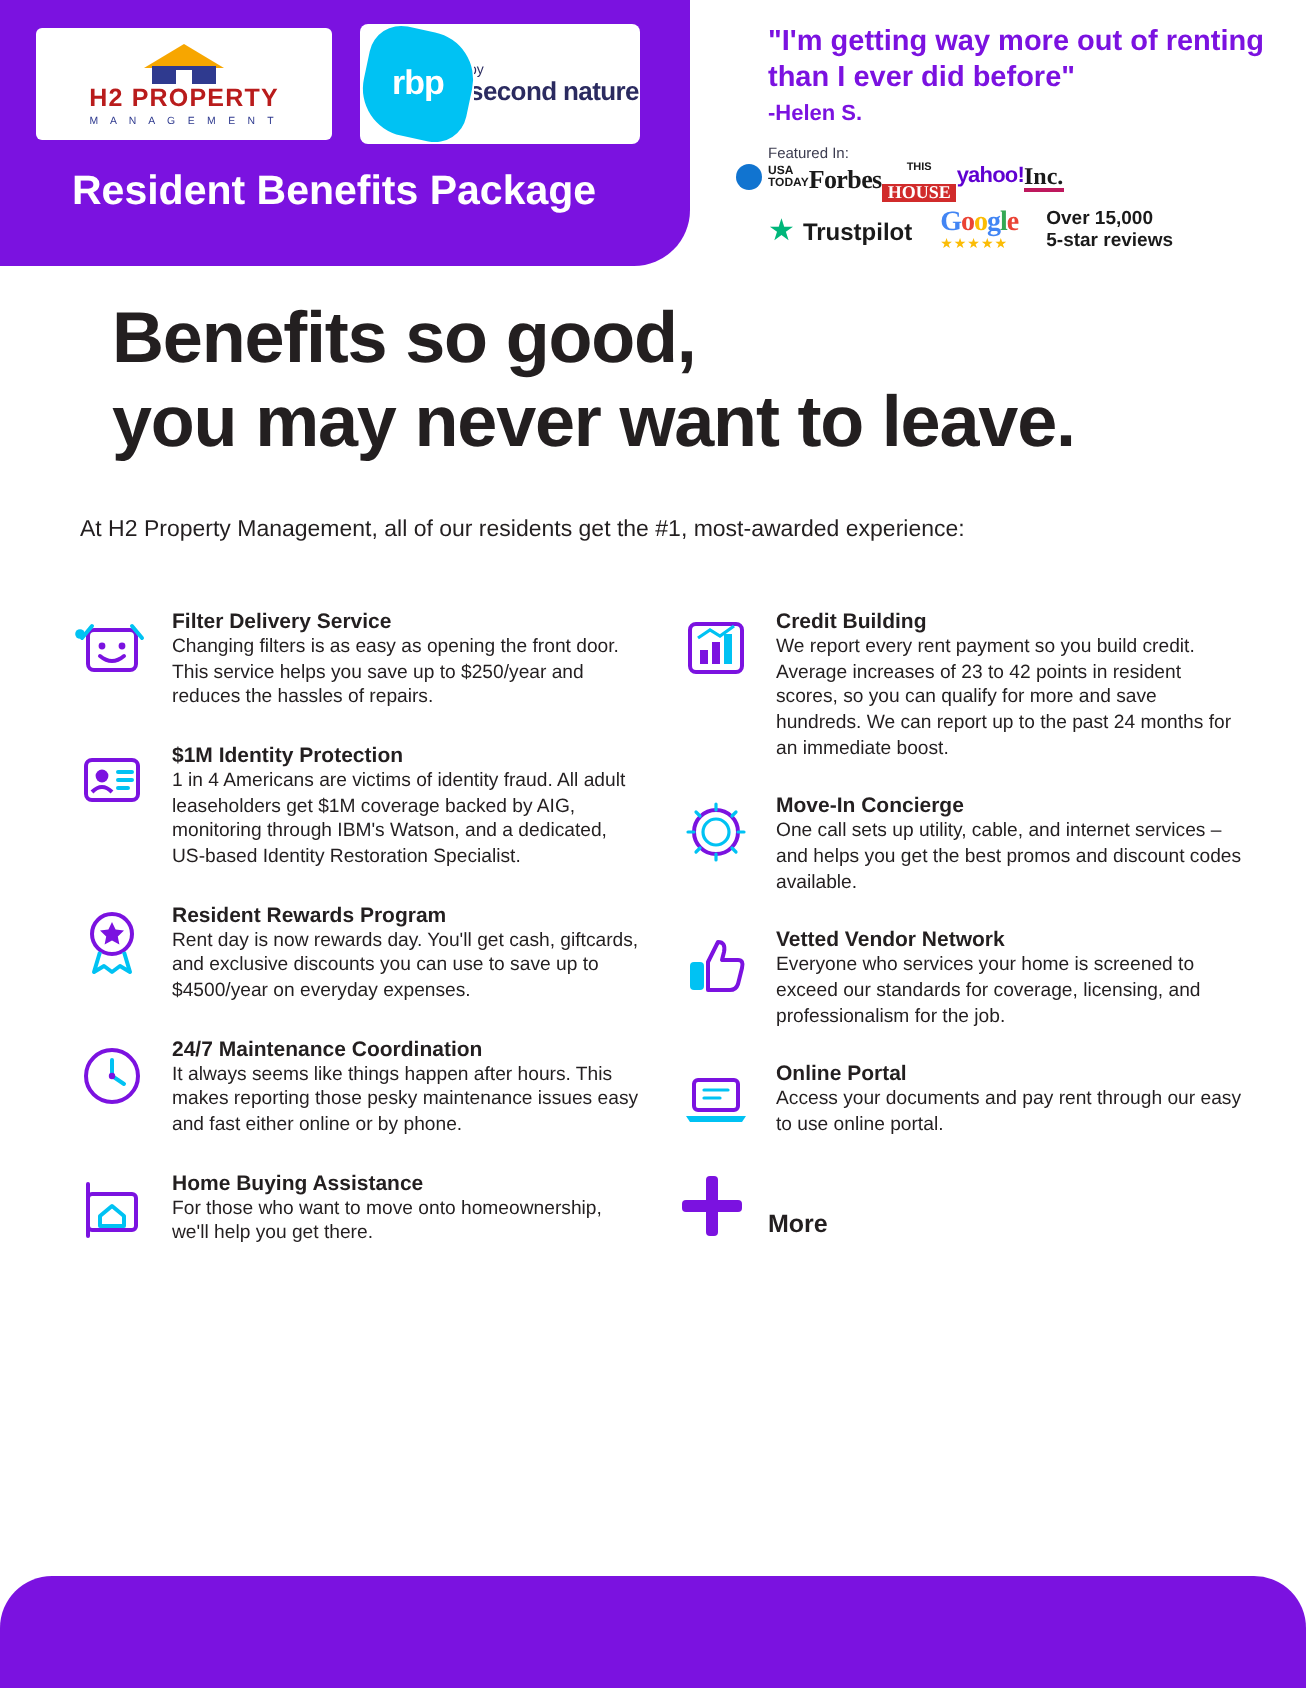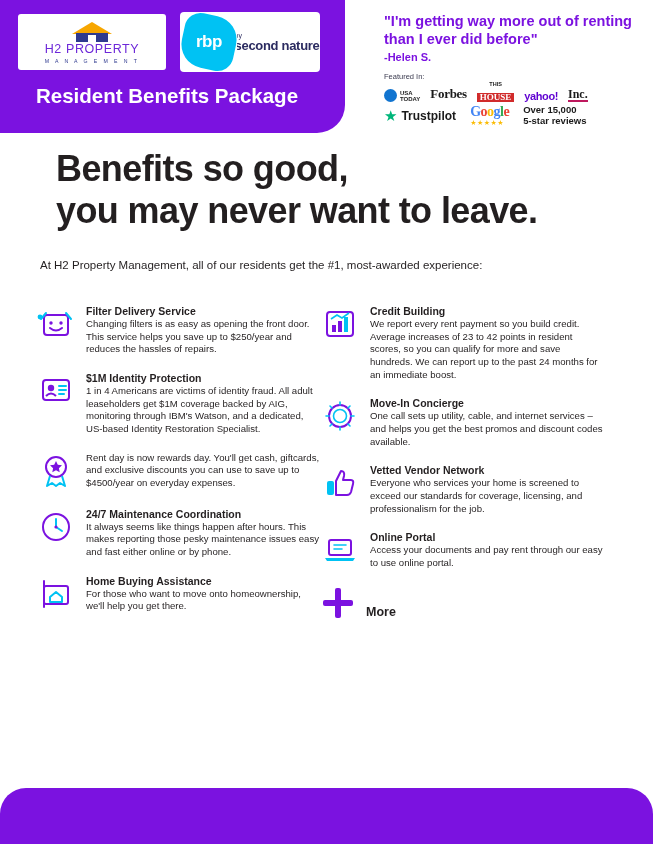--- a/index.html
+++ b/index.html
@@ -78,23 +78,23 @@
   .house-mark .win {
     position: absolute;
     left: 22px;
     top: 13px;
     width: 8px;
     height: 7px;
     background: #ffffff;
   }
   .h2-name {
     font-size: 12.5px;
-    font-weight: normal;
+    font-weight: bold;
     letter-spacing: 0.6px;
-    color: #6d28d9;
+    color: #b91c1c;
     line-height: 1.1;
   }
   .h2-sub {
     font-size: 5.2px;
     letter-spacing: 2.4px;
     color: #2f3a8f;
     margin-top: 2px;
   }
   .rbp-badge {
     width: 56px;
@@ -180,25 +180,25 @@
   }
   .featured-label {
     position: absolute;
     left: 384px;
     top: 72px;
     font-size: 7.5px;
     color: #3b3b4f;
   }
   .press-row {
     position: absolute;
-    left: 384px;
+    left: 368px;
     top: 82px;
     display: flex;
-    align-items: flex-end;
-    gap: 10px;
+    align-items: flex-start;
+    gap: 0;
   }
   .press-row2 {
     position: absolute;
     left: 384px;
     top: 105px;
     display: flex;
     align-items: center;
     gap: 14px;
   }
   .usatoday {
@@ -317,20 +317,21 @@
     color: #231f20;
   }
 
   
   .columns {
     position: absolute;
     left: 36px;
     top: 305px;
     width: 586px;
     display: flex;
+    gap: 18px;
   }
   .col {
     width: 284px;
   }
   .benefit {
     display: flex;
     gap: 10px;
     margin-bottom: 16px;
   }
   .b-icon {
@@ -514,20 +515,21 @@
 
     <div class="benefit">
       <div class="b-icon">
         <svg width="38" height="34" viewBox="0 0 38 34">
           <circle cx="19" cy="13" r="10" fill="none" stroke="#7b12e0" stroke-width="2"></circle>
           <path d="M19 7 l1.8 3.8 4.2 .5 -3.1 2.9 .8 4.1 -3.7 -2 -3.7 2 .8 -4.1 -3.1 -2.9 4.2 -.5z" fill="#7b12e0"></path>
           <path d="M13 22 l-3 10 5 -3 4 3 4 -3 5 3 -3 -10" fill="none" stroke="#00c2f3" stroke-width="2" stroke-linejoin="round"></path>
         </svg>
       </div>
       <div>
+        <div class="b-title">Resident Rewards Program</div>
         <div class="b-desc">Rent day is now rewards day. You'll get cash, giftcards, and exclusive discounts you can use to save up to $4500/year on everyday expenses.</div>
       </div>
     </div>
 
     <div class="benefit">
       <div class="b-icon">
         <svg width="38" height="34" viewBox="0 0 38 34">
           <circle cx="19" cy="17" r="13" fill="none" stroke="#7b12e0" stroke-width="2"></circle>
           <path d="M19 9 v8 l6 4" fill="none" stroke="#00c2f3" stroke-width="2" stroke-linecap="round"></path>
           <circle cx="19" cy="17" r="1.6" fill="#7b12e0"></circle>

